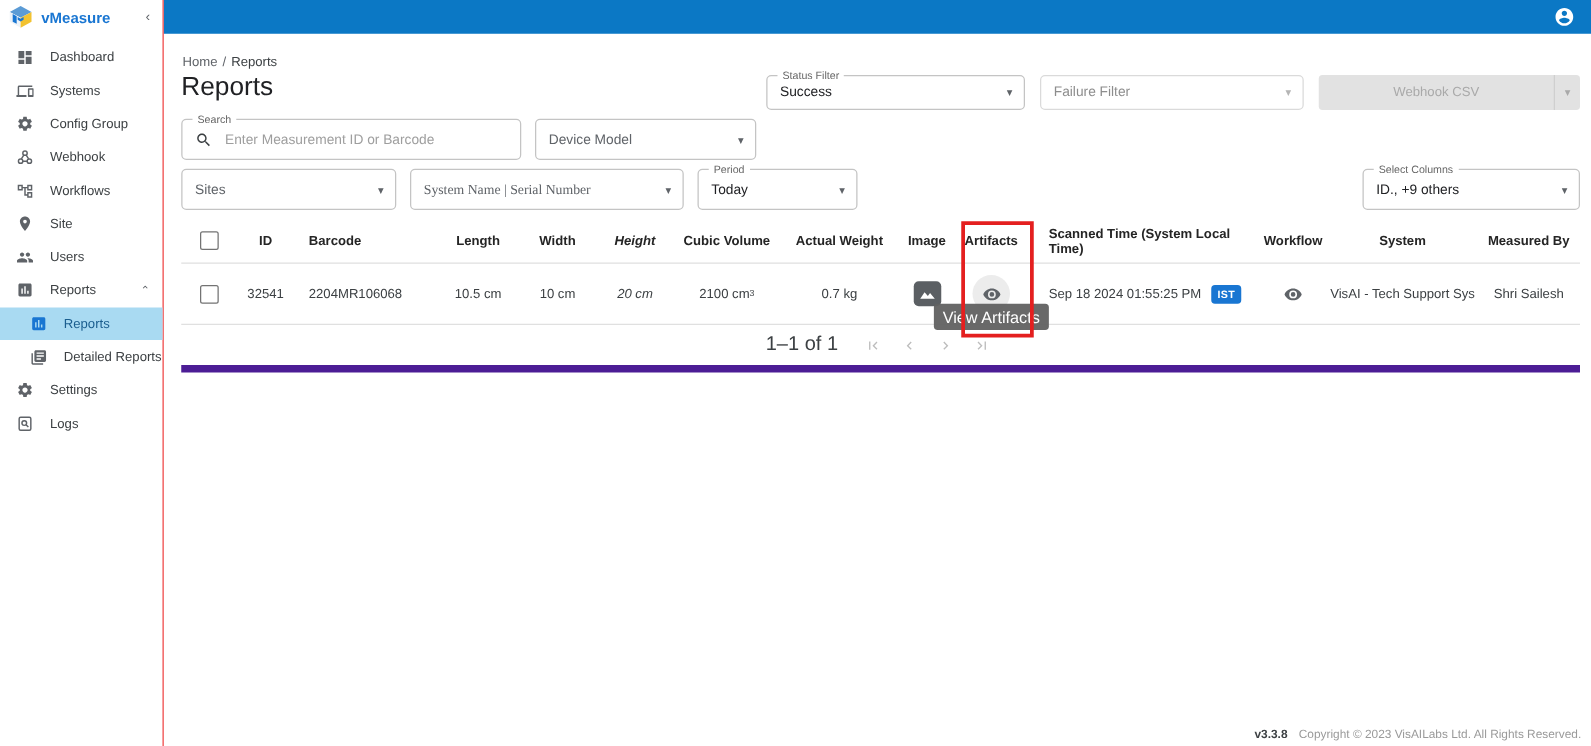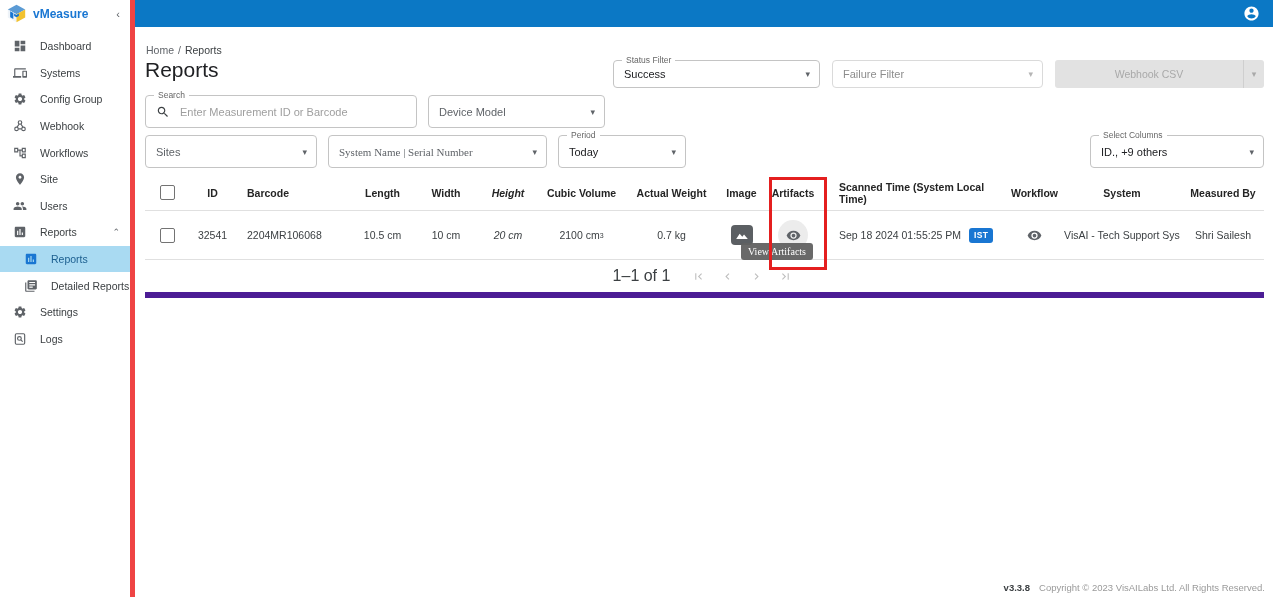--- a/index.html
+++ b/index.html
@@ -5,21 +5,21 @@
   html,body{margin:0;padding:0;}
   body{
     width:1273px;height:597px;position:relative;overflow:hidden;background:#fff;
     font-family:"Liberation Sans", sans-serif;color:#3c4043;
     -webkit-font-smoothing:antialiased;
   }
   svg{display:block;}
 
   
   .sidebar{position:absolute;left:0;top:0;width:130px;height:597px;background:#fff;
-    border-right:5px solid #ef4444;z-index:6;}
+    border-right:1px solid #ef4444;z-index:6;}
   .logo-row{height:27px;display:flex;align-items:center;padding:0 10px 0 7px;gap:7px;}
   .brand-name{color:#1976d2;font-weight:bold;font-size:12px;}
   .collapse-chevron{margin-left:auto;color:#5f6368;font-size:11px;cursor:pointer;}
   .nav{margin-top:6px;}
   .nav-item{height:26.6px;display:flex;align-items:center;padding-left:13px;gap:13px;cursor:pointer;}
   .nav-item .ico{width:14px;height:14px;color:#5f6368;flex:none;}
   .nav-item .lbl{font-size:10.5px;color:#3c4043;white-space:nowrap;}
   .nav-item .caret{margin-left:auto;margin-right:10px;color:#5f6368;font-size:9px;}
   .nav-item.sub{padding-left:24px;}
   .nav-item.sub.selected{background:#a9daf2;}
@@ -93,23 +93,23 @@
   .cb{width:13px;height:13px;border:1.5px solid #737373;border-radius:2px;background:#fff;cursor:pointer;}
   sup{font-size:7px;}
 
   .img-thumb{width:22px;height:20px;background:#5b5f63;border-radius:4px;cursor:pointer;
     display:flex;align-items:center;justify-content:center;}
   .eye-wrap{width:30px;height:30px;border-radius:50%;background:#ececec;cursor:pointer;
     display:flex;align-items:center;justify-content:center;}
   .eye{width:15px;height:15px;color:#5f6368;}
   .tz-badge{background:#1976d2;color:#fff;font-size:8.5px;font-weight:bold;
     padding:2.5px 5px;border-radius:3px;letter-spacing:.3px;}
-  .tooltip{position:absolute;left:632px;top:68px;transform:translateX(-50%);
-    background:rgba(97,97,97,.95);color:#fff;font-size:10px;padding:3px 7px;
-    border-radius:3px;white-space:nowrap;z-index:4;font-family:Liberation Serif, serif;}
+  .tooltip{position:absolute;left:648px;top:68px;transform:translateX(-50%);
+    background:rgba(97,97,97,.95);color:#fff;font-size:13px;padding:3px 7px;
+    border-radius:3px;white-space:nowrap;z-index:4;}
   .annotation{position:absolute;left:624px;top:2px;width:52px;height:87px;
     border:3px solid #e41f1f;z-index:5;pointer-events:none;}
   .pg-icons{display:flex;align-items:center;gap:16px;}
   .pg-icons svg{width:13px;height:13px;color:#bdbdbd;cursor:pointer;}
 
   
   .footer{position:absolute;right:8px;bottom:4px;font-size:9.5px;color:#9a9a9a;}
   .footer .ver{color:#3c4043;font-weight:bold;margin-right:9px;}
 </style>
 </head>

